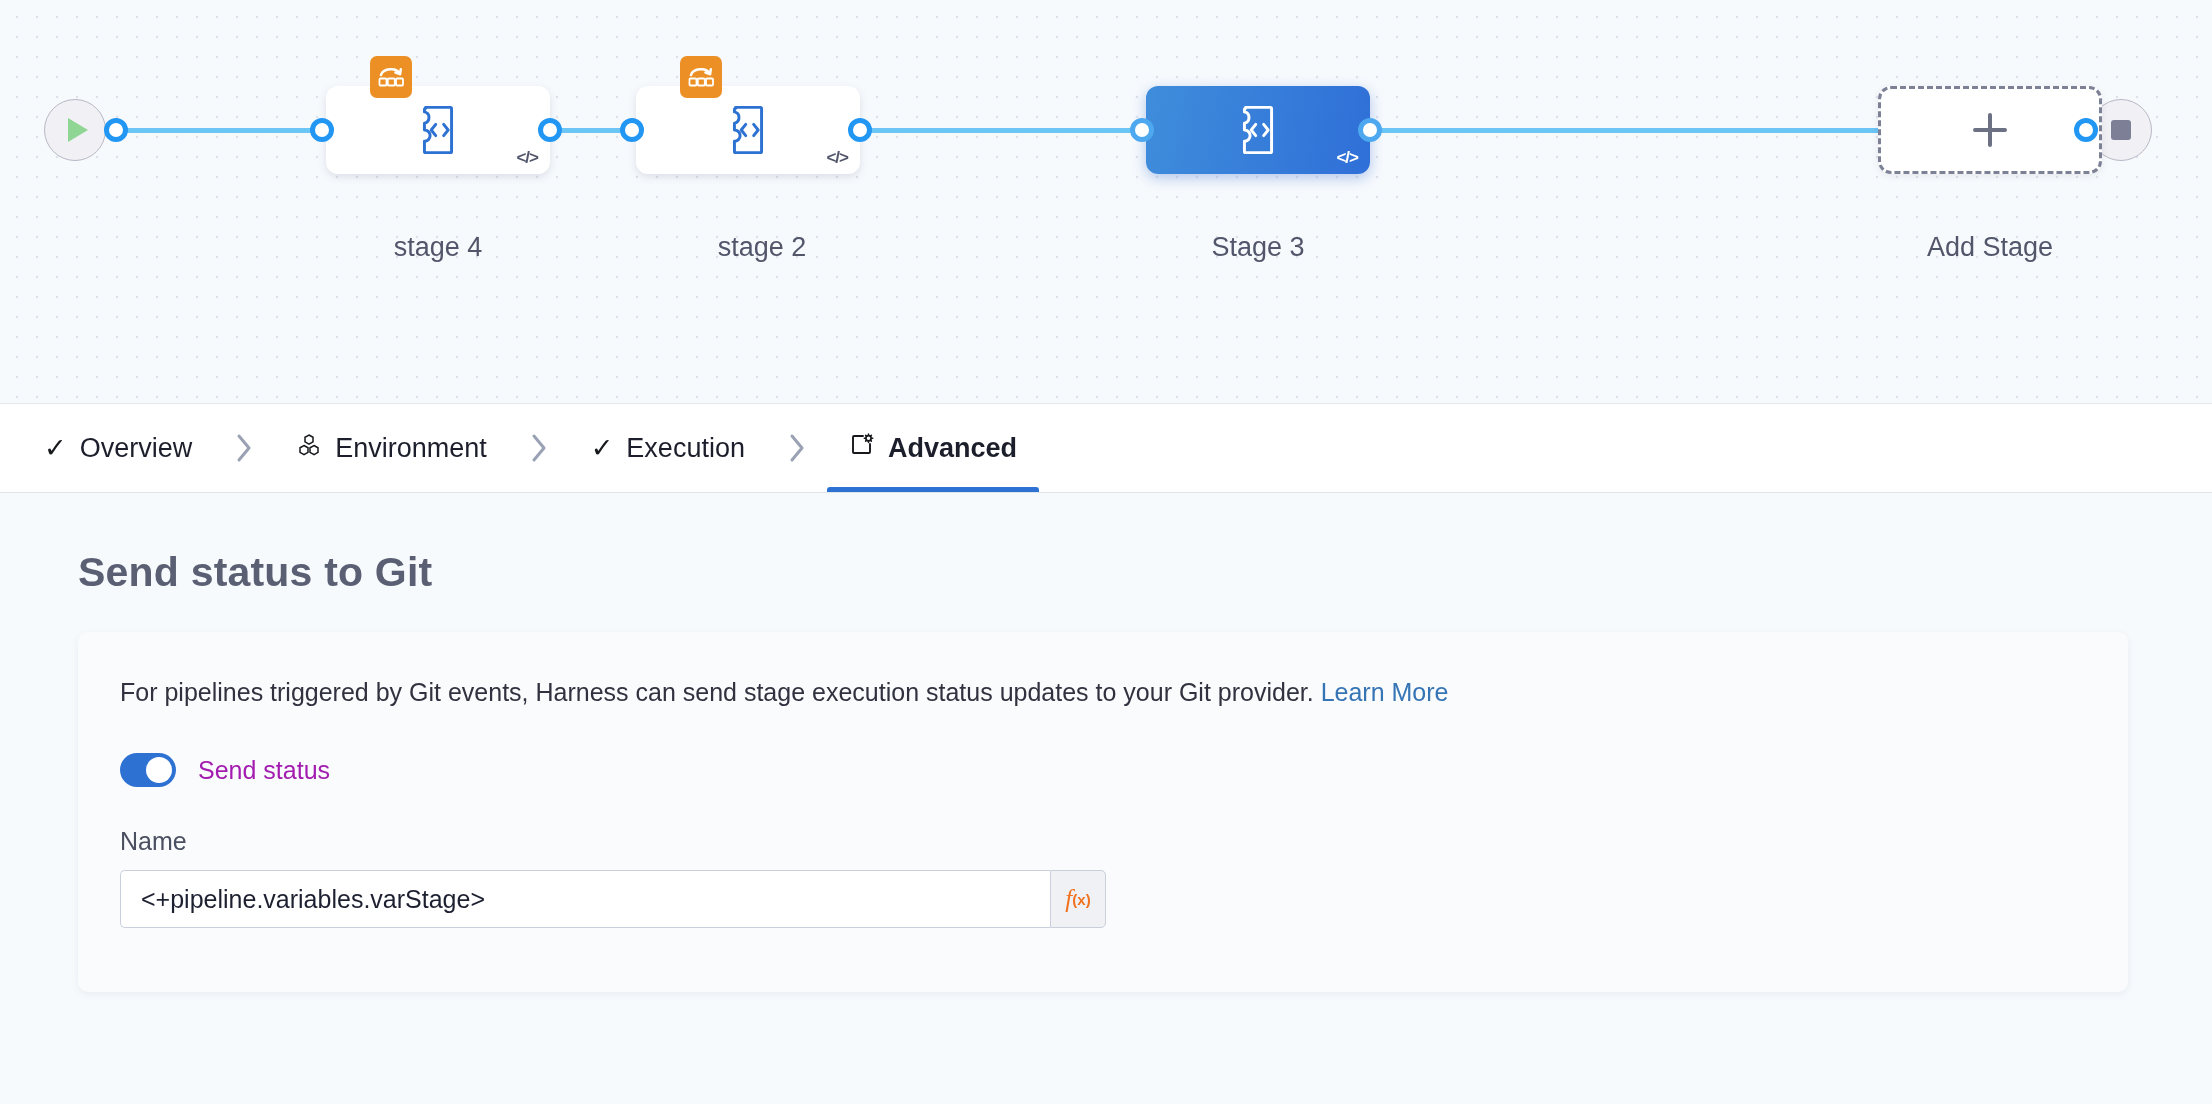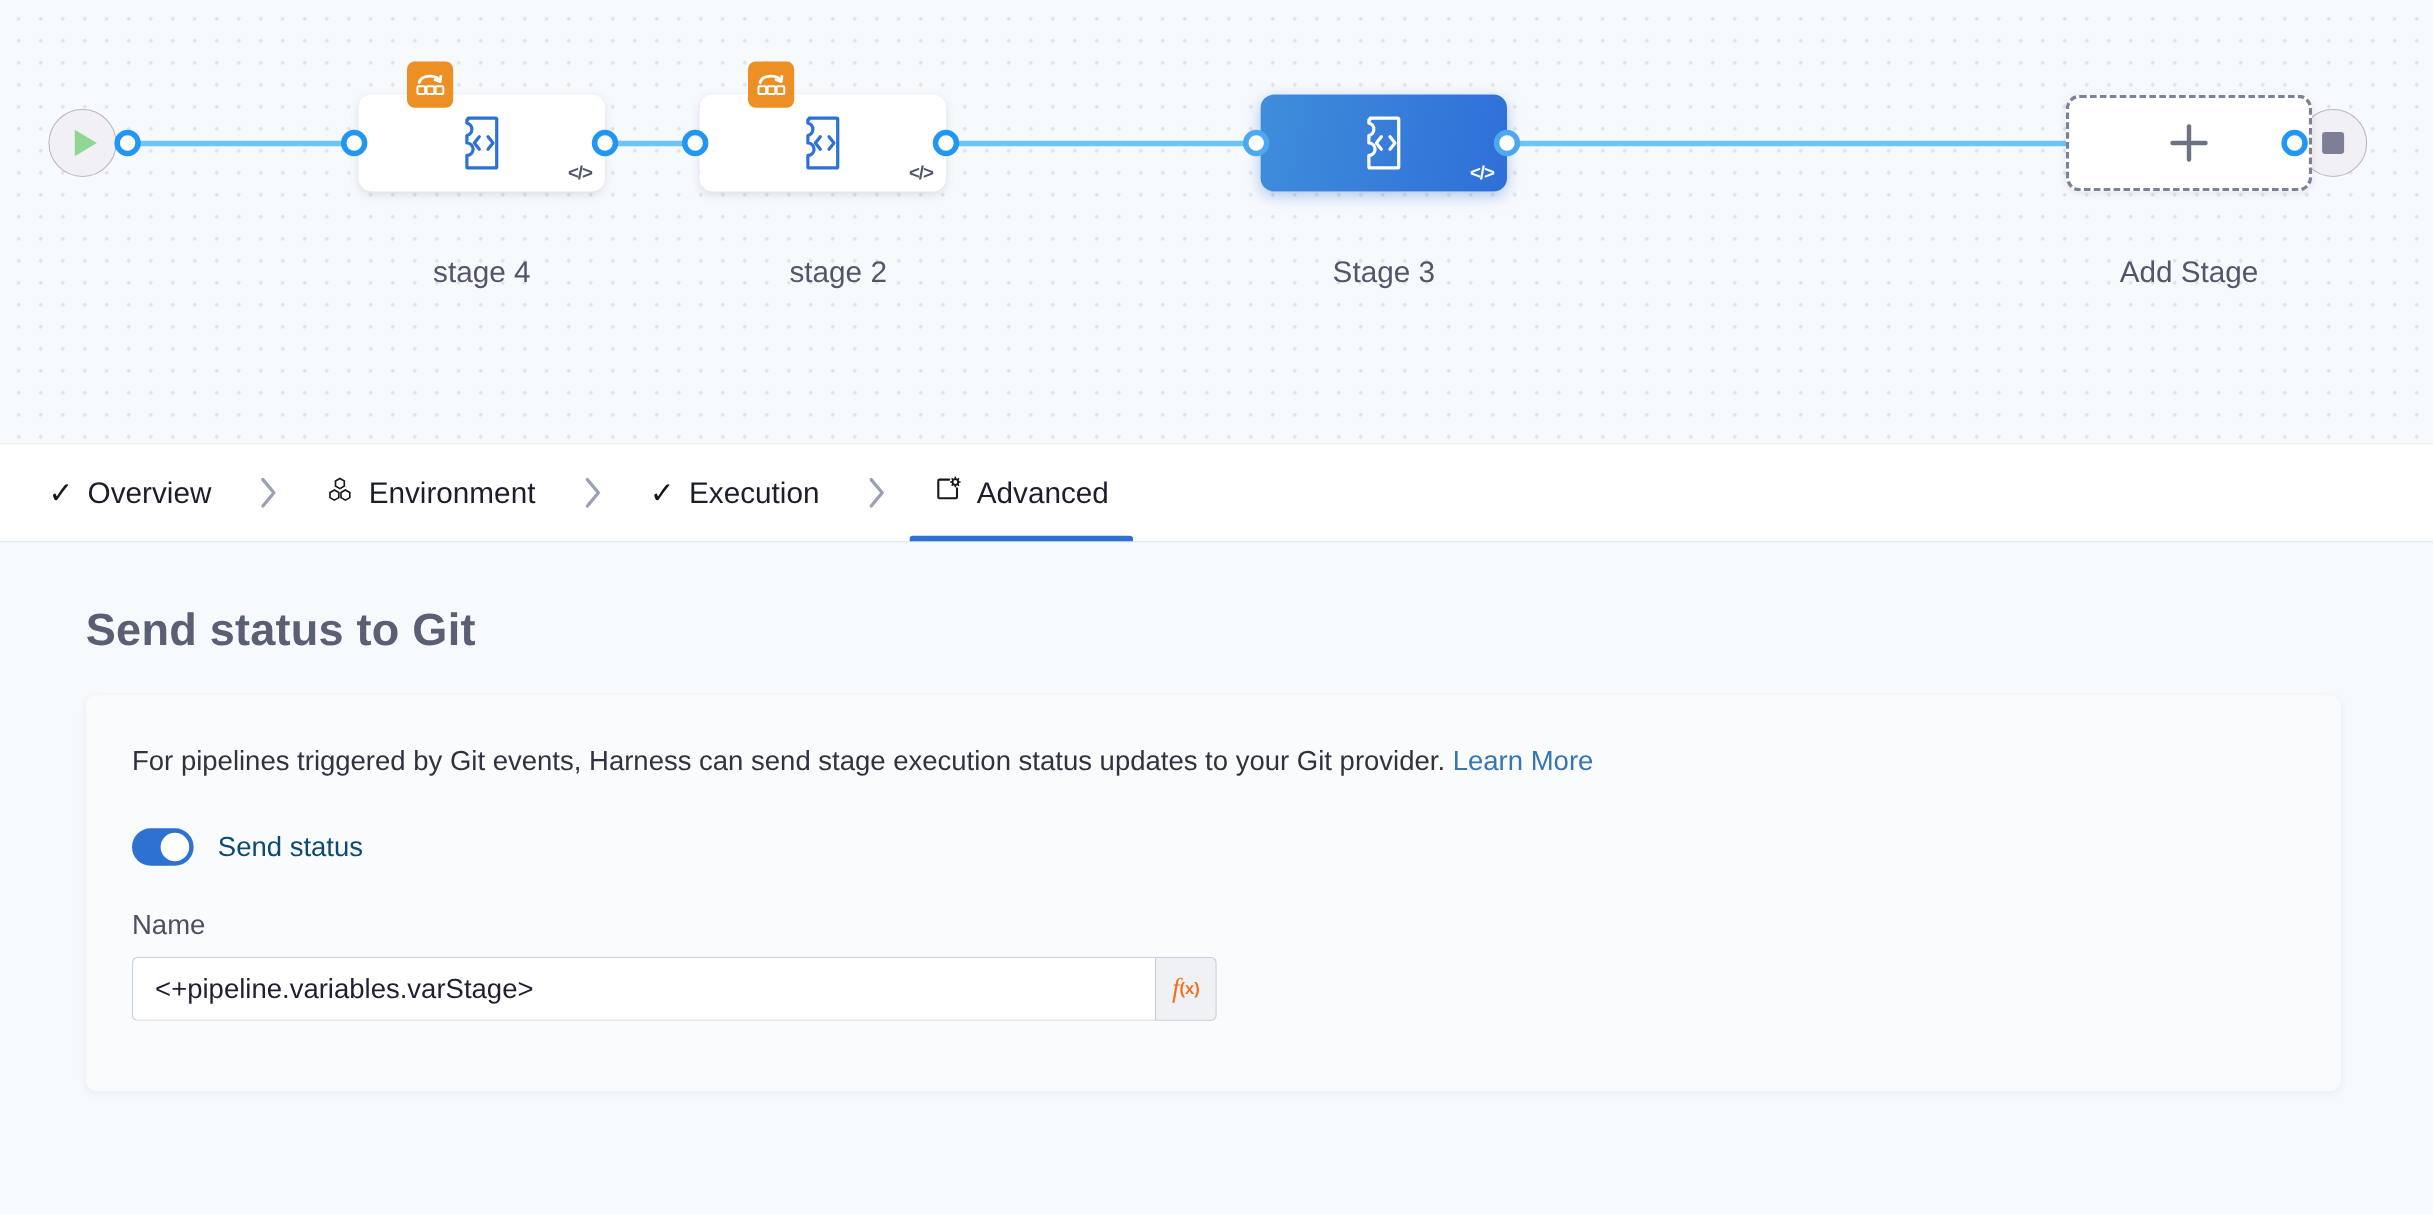--- a/index.html
+++ b/index.html
@@ -143,21 +143,21 @@
     padding-left: 22px;
   }
   .tab {
     display: flex; align-items: center; gap: 13px;
     padding: 0 22px;
     font-size: 27px;
     color: #1c1f2b;
     position: relative;
     cursor: pointer;
   }
-  .tab.active { font-weight: 400; }
+  .tab.active { font-weight: 700; }
   .tab.active::after {
     content: "";
     position: absolute;
     left: 0; right: 0; bottom: 0;
     height: 5px; background: #2d72d2; border-radius: 3px 3px 0 0;
   }
   .tab-sep {
     display: flex; align-items: center;
     padding: 0 20px;
     color: #9aa1b4;
@@ -202,21 +202,21 @@
     cursor: pointer;
     flex: none;
   }
   .toggle .knob {
     position: absolute;
     width: 26px; height: 26px;
     border-radius: 50%;
     background: #fff;
     top: 4px; left: 26px;
   }
-  .toggle-label { font-size: 25px; color: #0c4a6e; }
+  .toggle-label { font-size: 25px; color: #a21caf; }
 
   .field-label { margin-top: 40px; font-size: 25px; color: #4a4f61; }
 
   .input-row { display: flex; align-items: stretch; margin-top: 14px; }
   .text-input {
     width: 930px; height: 58px;
     border: 1px solid #c9cfdb;
     border-right: none;
     border-radius: 5px 0 0 5px;
     background: #ffffff;

